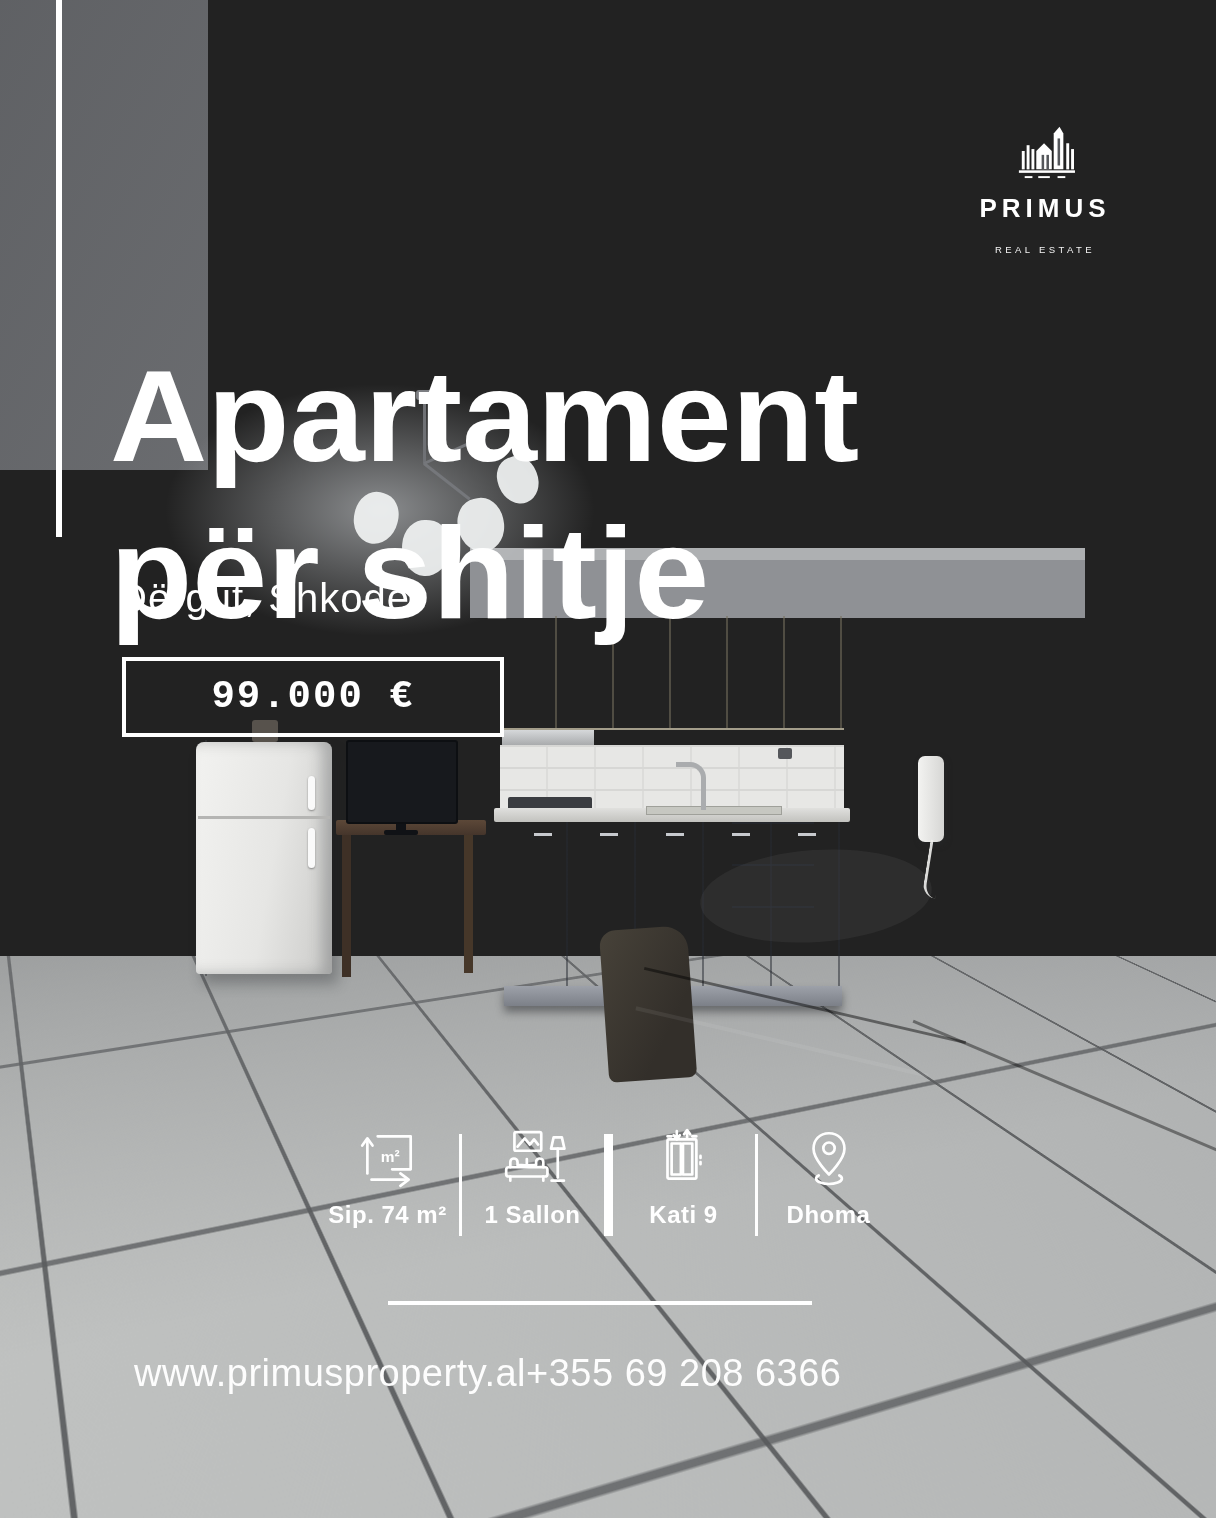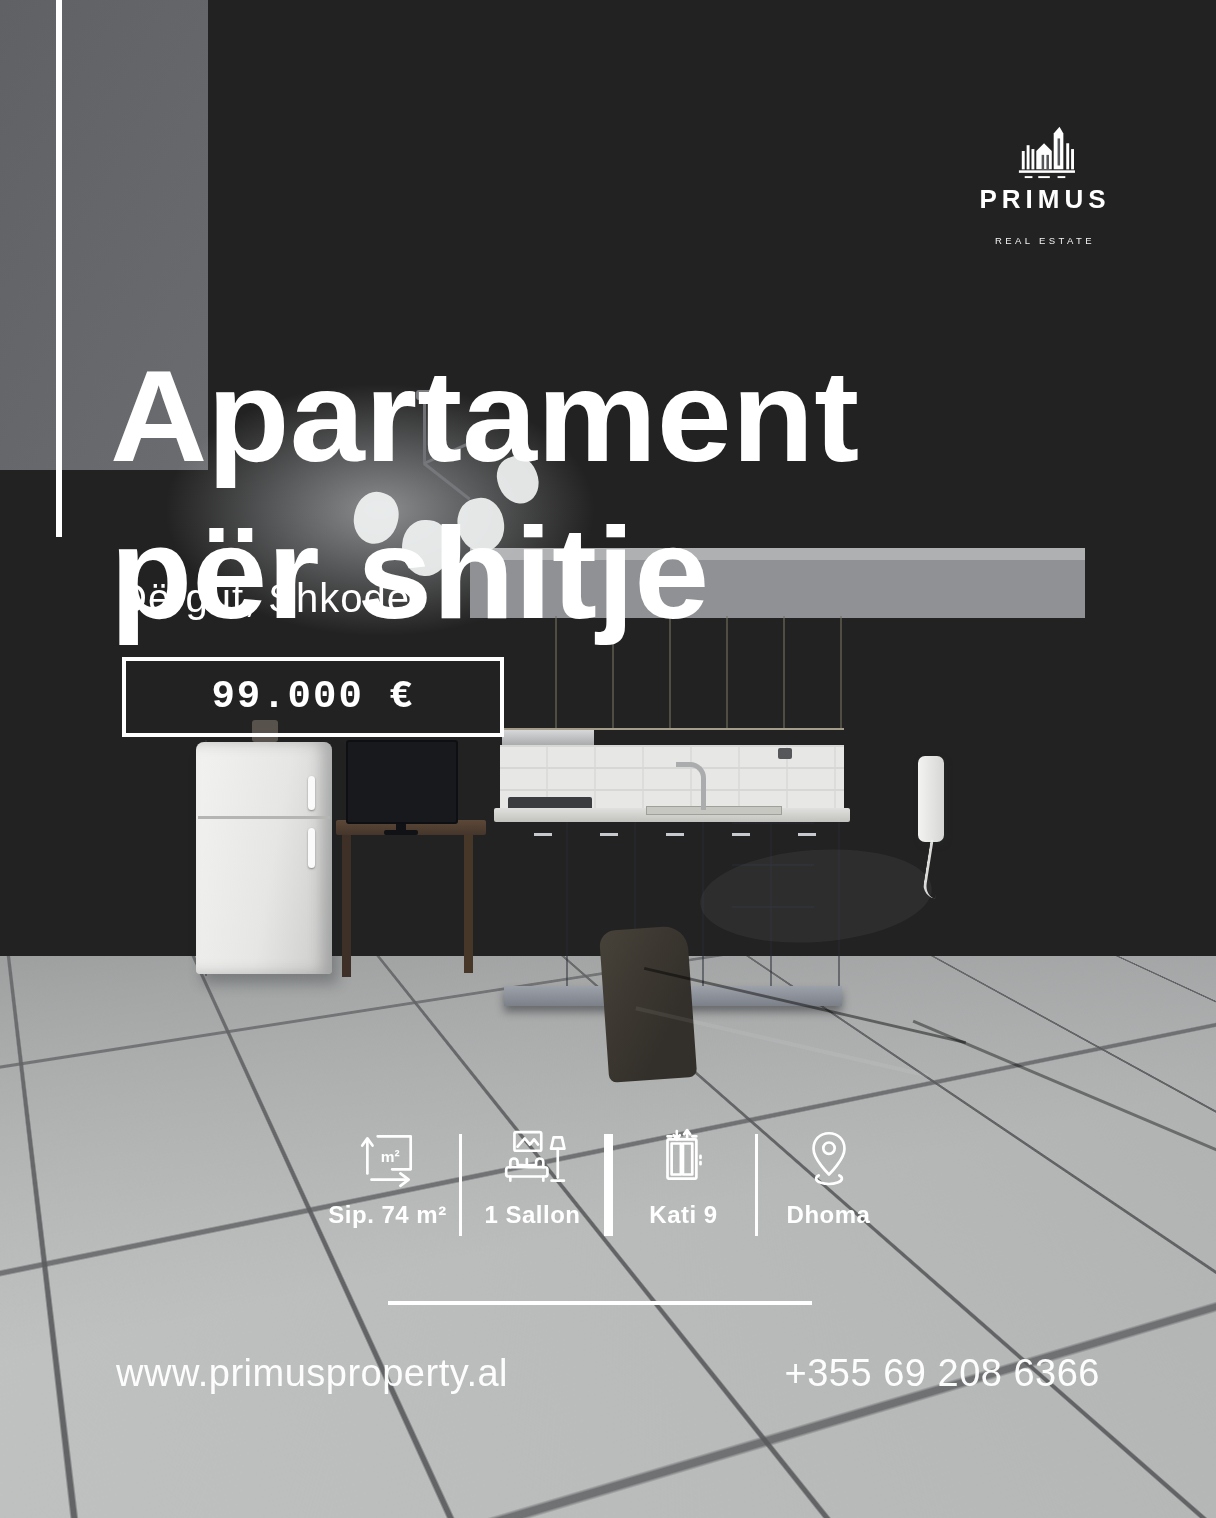--- a/index.html
+++ b/index.html
@@ -115,36 +115,36 @@
   .overlay{inset:0;z-index:10;background:linear-gradient(180deg,
     rgba(20,21,24,.36) 0%,rgba(20,21,24,.22) 26%,rgba(16,17,19,.22) 48%,
     rgba(12,13,15,.34) 68%,rgba(8,9,11,.52) 86%,rgba(6,7,9,.6) 100%);}
 
   
   .content{inset:0;z-index:11;}
   .content *{position:static;}
   .accent-line{position:absolute;left:56px;top:0;width:6px;height:537px;background:#fff;}
   .logo{position:absolute;left:978px;top:122px;width:134px;text-align:center;}
   .logo svg{display:inline-block;}
-  .logo-name{display:block;font-size:26px;font-weight:700;letter-spacing:5px;margin-top:0;}
+  .logo-name{display:block;font-size:26px;font-weight:700;letter-spacing:5px;margin-top:9px;}
   .logo-tag{display:block;font-size:9.5px;font-weight:400;letter-spacing:3.4px;margin-top:20px;opacity:.95;}
   .title{position:absolute;left:110px;top:252px;font-size:129px;font-weight:800;
     line-height:1.21;letter-spacing:0;transform:scaleX(1.045);transform-origin:left top;white-space:nowrap;}
   .title span{display:block;}
   .location{position:absolute;left:118px;top:576px;font-size:40px;font-weight:400;letter-spacing:1px;}
   .price-box{position:absolute;left:122px;top:657px;width:382px;height:80px;border:4px solid #fff;
     display:flex;align-items:center;justify-content:center;}
   .price{font-size:39px;font-weight:700;letter-spacing:2px;font-family:Liberation Mono, monospace;}
   .features{position:absolute;left:0;top:1126px;width:1216px;display:flex;justify-content:center;}
   .feature{width:142px;display:flex;flex-direction:column;align-items:center;}
   .feature svg{width:66px;height:66px;}
   .feature-label{margin-top:9px;font-size:24px;font-weight:700;letter-spacing:.5px;white-space:nowrap;}
   .vdiv{width:3px;height:102px;background:#fff;margin-top:8px;}
   .rule{position:absolute;left:388px;top:1301px;width:424px;height:4px;background:#fff;}
-  .footer{position:absolute;left:116px;top:1352px;width:984px;display:flex;justify-content:space-between;gap:16px;}
+  .footer{position:absolute;left:134px;top:1352px;width:984px;display:flex;}
   .footer div{font-size:38px;font-weight:300;letter-spacing:.5px;opacity:.97;}
   .ic{stroke:#fff;stroke-width:2.6;fill:none;stroke-linecap:round;stroke-linejoin:round;}
 </style>
 </head>
 <body>
 
 <div class="poster">
 
   <div>
     <div class="walls-base"></div>

